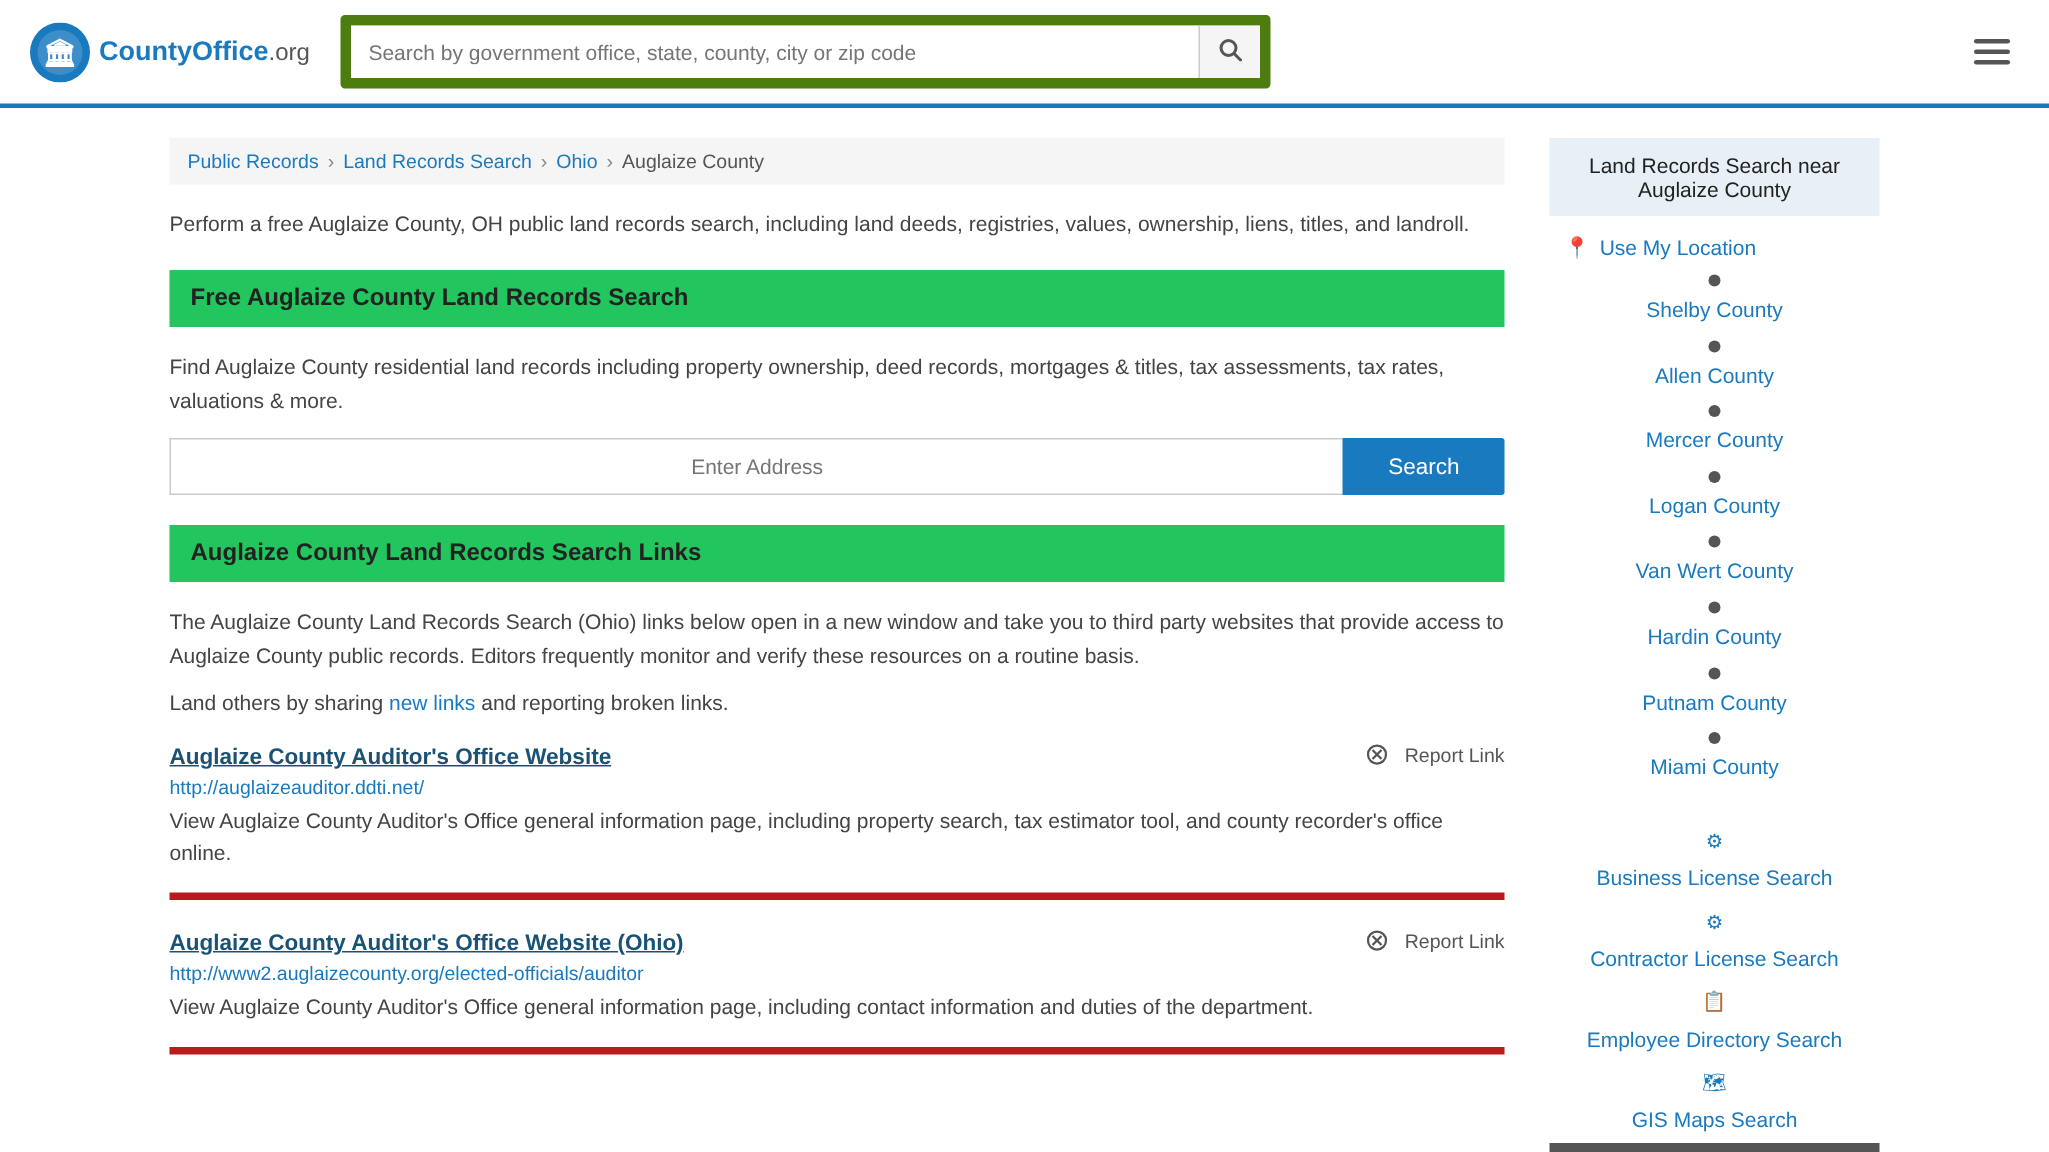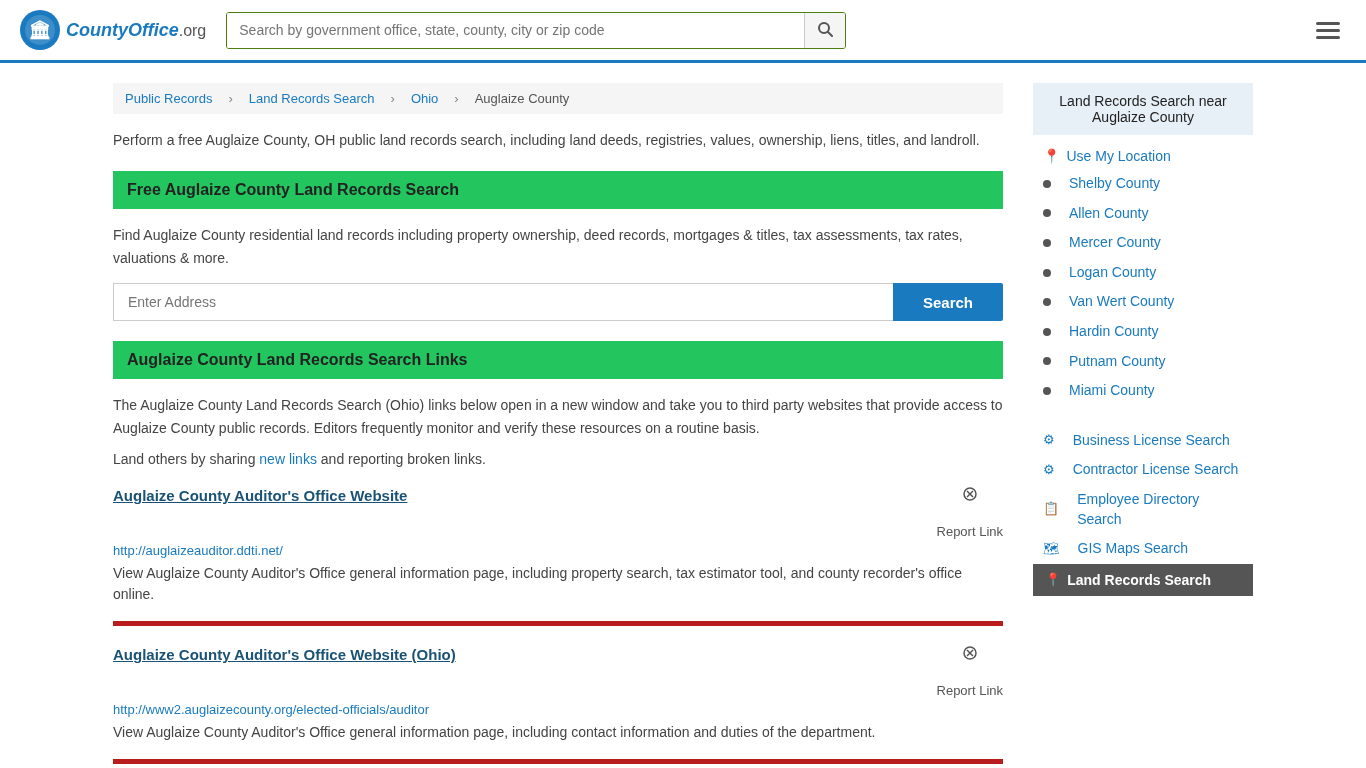--- a/index.html
+++ b/index.html
@@ -21,21 +21,21 @@
       flex-shrink: 0;
     }
     .logo-icon {
       width: 40px;
       height: 40px;
     }
     .search-bar-container {
       flex: 1;
       max-width: 620px;
       display: flex;
-      border: 1px solid #4d7c0f;
+      border: 7px solid #4d7c0f;
       border-radius: 3px;
       overflow: hidden;
     }
     .header-search-input {
       flex: 1;
       padding: 8px 12px;
       border: none;
       outline: none;
       font-size: 14px;
       color: #999;
@@ -91,21 +91,21 @@
 
     
     .breadcrumb {
       background: #f5f5f5;
       padding: 8px 12px;
       font-size: 13px;
       color: #555;
       margin-bottom: 15px;
       display: flex;
       align-items: center;
-      gap: 14px;
+      gap: 4px;
       flex-wrap: wrap;
     }
     .breadcrumb a {
       color: #1a7abf;
       text-decoration: none;
     }
     .breadcrumb-sep { color: #888; margin: 0 2px; }
 
     .description {
       font-size: 14px;
@@ -140,28 +140,29 @@
       margin-bottom: 8px;
     }
     .address-input {
       flex: 1;
       padding: 10px 14px;
       border: 1px solid #ccc;
       border-right: none;
       font-size: 14px;
       outline: none;
       color: #7f1d1d;
+      text-align: center;
     }
     .search-button {
       background: #1a7abf;
       color: #fff;
       border: none;
       padding: 10px 30px;
       font-size: 15px;
-      font-weight: bold;
+      font-weight: normal;
       cursor: pointer;
       border-radius: 0 2px 2px 0;
     }
     .form-notice {
       font-size: 12px;
       color: #666;
       text-align: right;
     }
     .form-notice a {
       color: #1a7abf;
@@ -208,25 +209,24 @@
       cursor: pointer;
     }
     .report-link-btn {
       background: none;
       border: none;
       color: #555;
       font-size: 13px;
       cursor: pointer;
       display: flex;
       align-items: center;
-      gap: 23px;
+      gap: 12px;
       white-space: nowrap;
       flex-shrink: 0;
       margin-left: 10px;
-      flex-direction: column;
     }
     .link-url {
       color: #1a7abf;
       font-size: 13px;
       margin-bottom: 5px;
     }
     .link-desc {
       font-size: 14px;
       color: #444;
       line-height: 1.5;
@@ -245,26 +245,27 @@
       padding: 10px 12px;
       font-size: 14px;
       font-weight: normal;
       color: #222;
       margin-bottom: 8px;
       text-align: center;
     }
     .sidebar-link {
       display: flex;
       align-items: center;
-      gap: 18px;
+      gap: 6px;
       padding: 5px 10px;
       font-size: 14px;
       color: #1a7abf;
       text-decoration: none;
       line-height: 1.4;
+      flex-direction: column;
     }
     .sidebar-link .dot {
       width: 8px;
       height: 8px;
       background: #555;
       border-radius: 50%;
       flex-shrink: 0;
     }
     .sidebar-link-active {
       background: #555;
@@ -291,21 +292,21 @@
 <body>
 
 <header class="header">
   <div class="logo-area">
     <svg class="logo-icon" viewBox="0 0 40 40">
       <circle cx="20" cy="20" r="20" fill="#1a7abf"></circle>
       <circle cx="20" cy="20" r="15" fill="#fff" opacity="0.15"></circle>
       <text x="20" y="26" text-anchor="middle" fill="#fff" font-size="18" font-weight="bold">🏛</text>
     </svg>
     <div>
-      <span style="color:#1a7abf; font-size:18px; font-weight:bold;font-style:italic;">CountyOffice</span><span style="color:#555; font-size:16px;">.org</span>
+      <span style="color:#1a7abf; font-size:18px; font-weight:bold;">CountyOffice</span><span style="color:#555; font-size:16px;">.org</span>
     </div>
   </div>
 
   <div class="search-bar-container">
     <input type="text" class="header-search-input" placeholder="Search by government office, state, county, city or zip code" style="">
     <button class="header-search-btn">
       <svg width="16" height="16" viewBox="0 0 16 16" fill="none">
         <circle cx="7" cy="7" r="5" stroke="#555" stroke-width="2"></circle>
         <line x1="11" y1="11" x2="15" y2="15" stroke="#555" stroke-width="2" stroke-linecap="round"></line>
       </svg>

